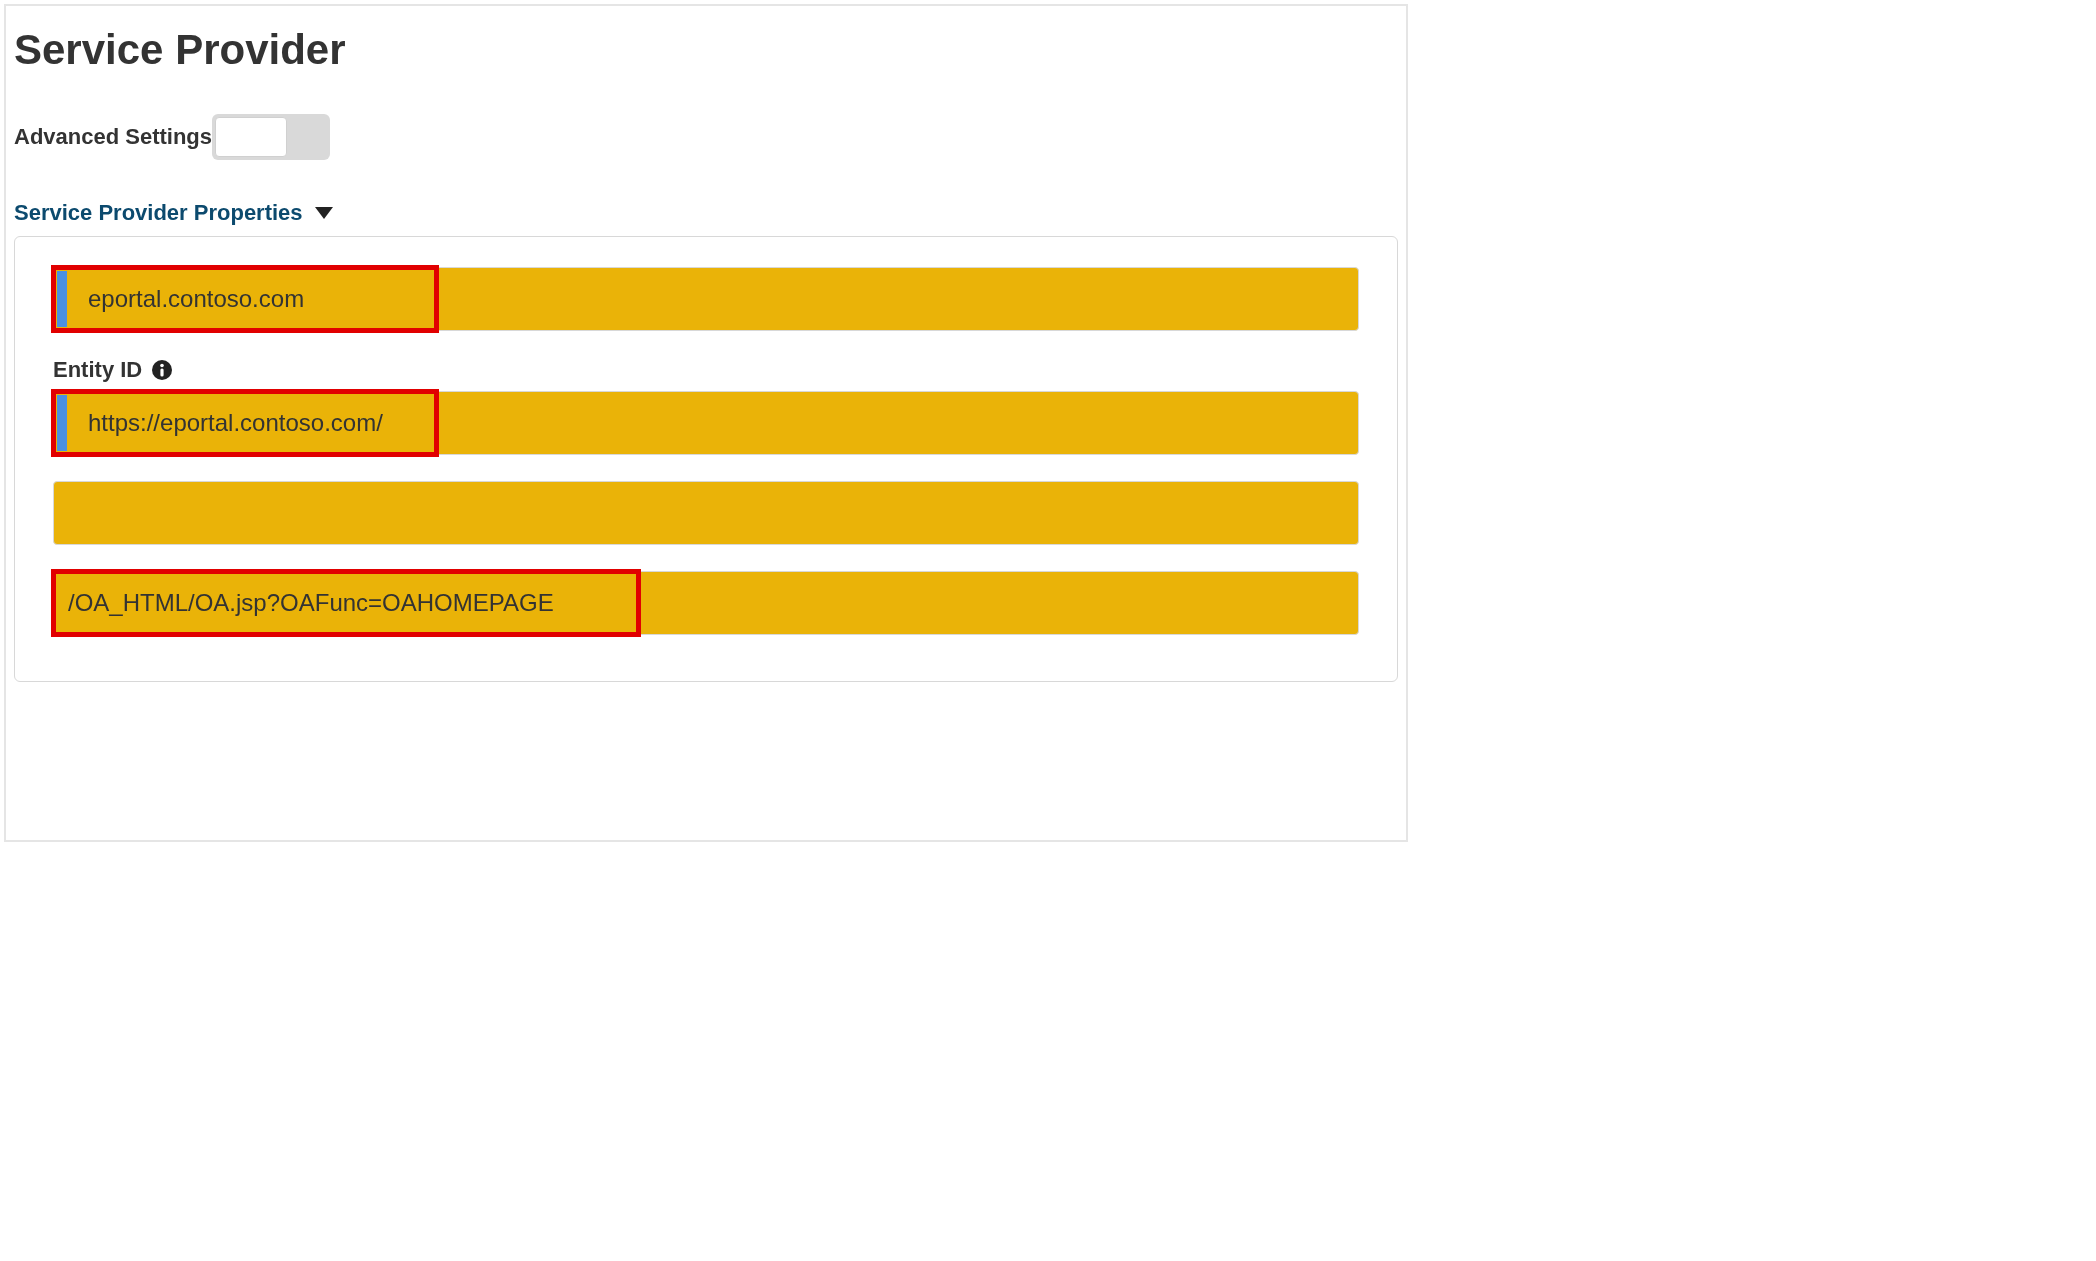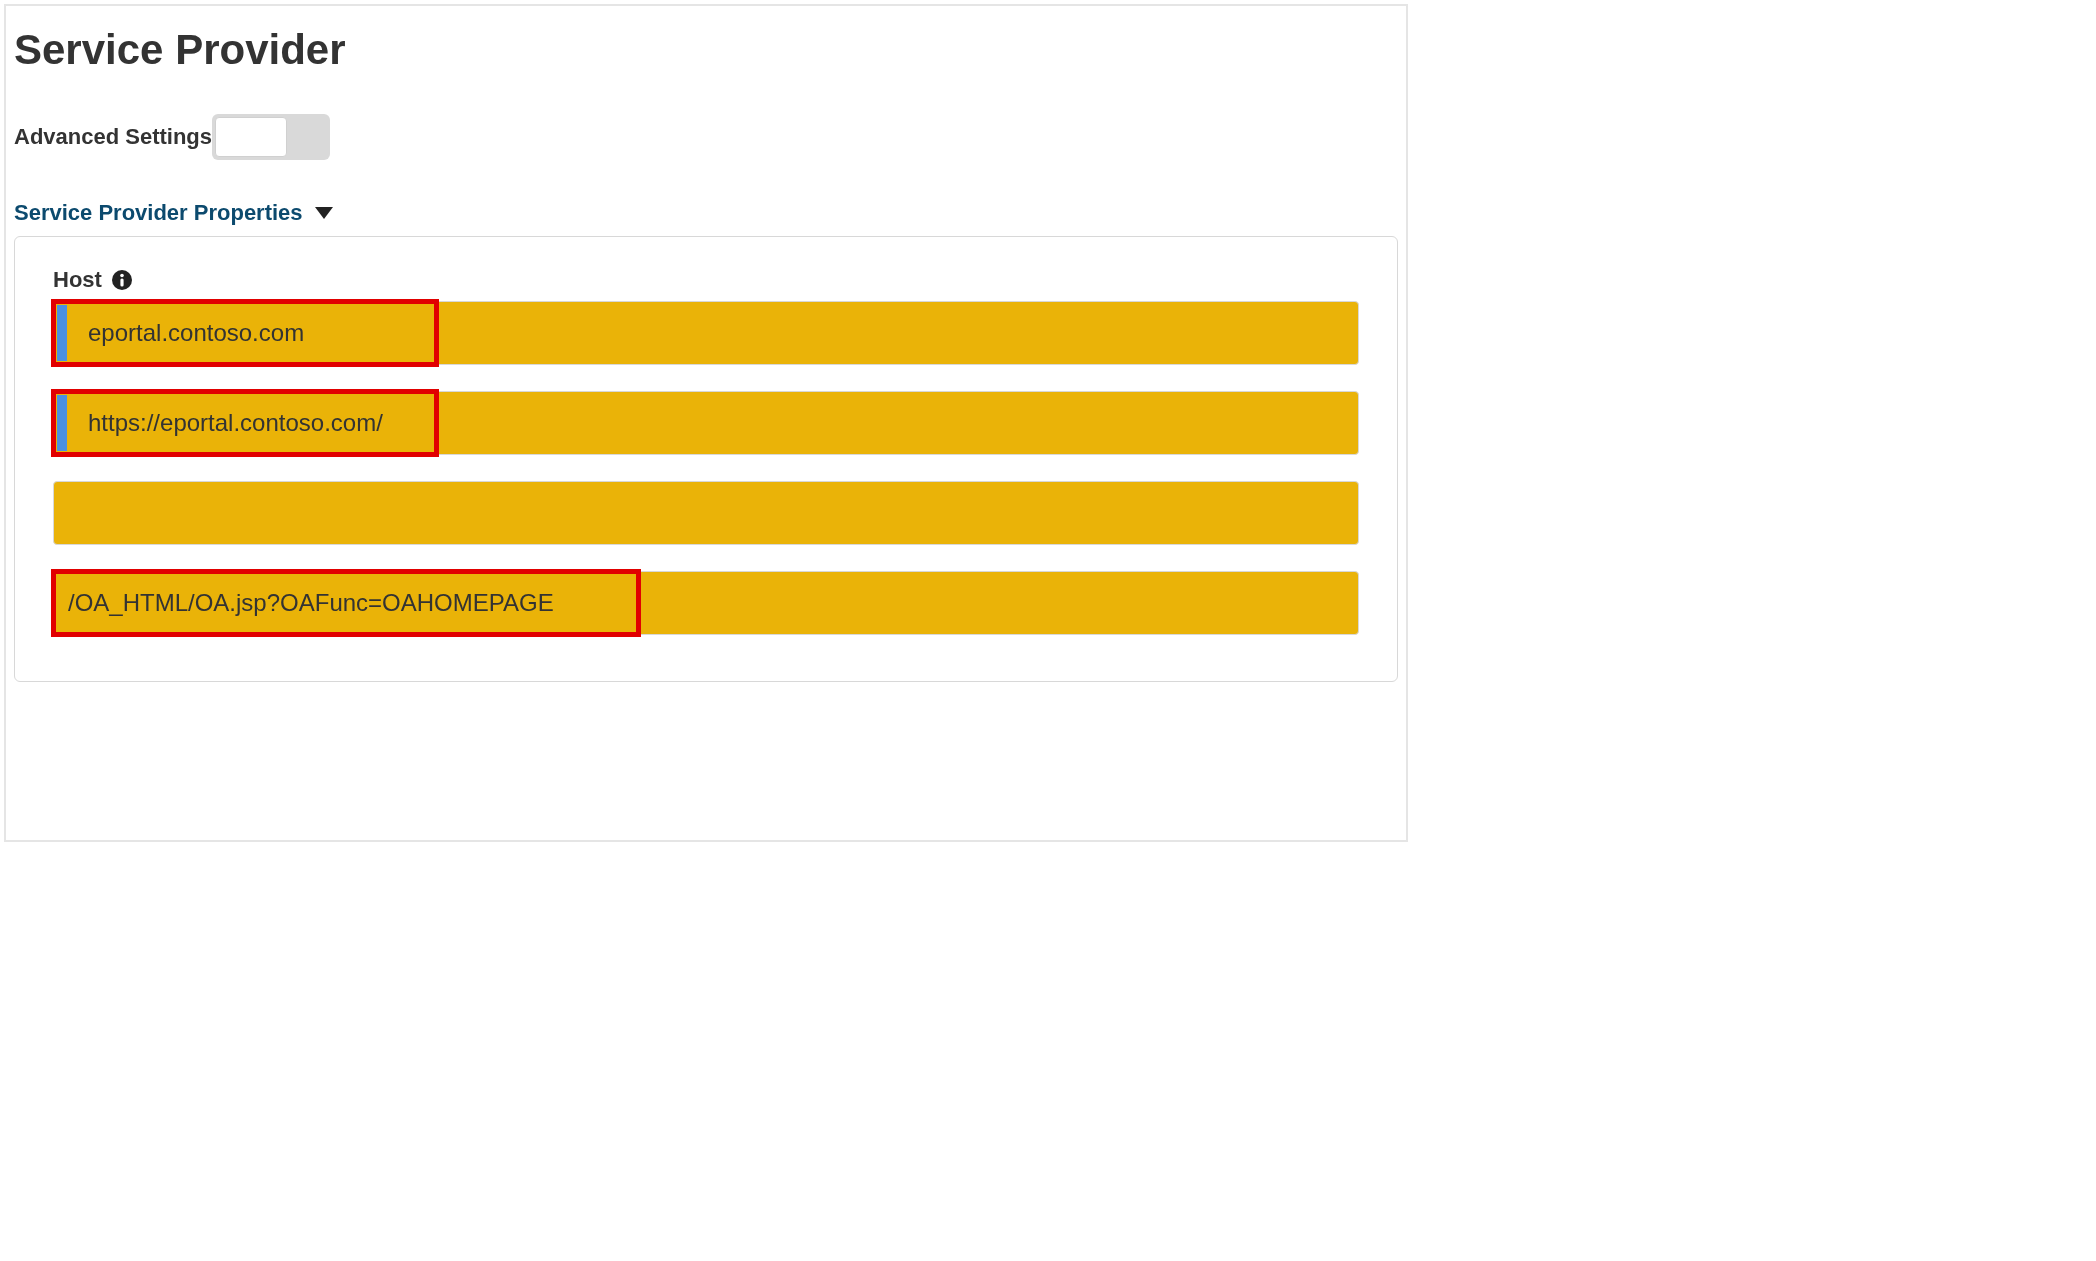--- a/index.html
+++ b/index.html
@@ -143,38 +143,38 @@
     <span class="caret-down-icon">
       <svg width="18" height="12" viewBox="0 0 18 12">
           <polygon points="0,0 18,0 9,12" fill="#222"></polygon>
         </svg>
     </span>
   </div>
 
   <div class="panel">
 
     <div class="field">
+      <div class="input-wrap">
+        <input class="text-input" type="text" value="eportal.contoso.com" style="">
+        <div class="blue-bar"></div>
+        <div class="highlight-border w384"></div>
+      </div>
+    </div>
+
+    <div class="field">
       <div class="field-label-row">
-        <span class="field-label">Host</span>
+        <span class="field-label">Entity ID</span>
         <span class="info-icon">
           <svg width="20" height="20" viewBox="0 0 20 20">
               <circle cx="10" cy="10" r="10" fill="#222"></circle>
               <circle cx="10" cy="5.5" r="1.8" fill="#fff"></circle>
               <rect x="8.4" y="8.5" width="3.2" height="8" rx="1.5" fill="#fff"></rect>
             </svg>
         </span>
       </div>
-      <div class="input-wrap">
-        <input class="text-input" type="text" value="eportal.contoso.com" style="">
-        <div class="blue-bar"></div>
-        <div class="highlight-border w384"></div>
-      </div>
-    </div>
-
-    <div class="field">
       <div class="input-wrap">
         <input class="text-input" type="text" value="https://eportal.contoso.com/" style="">
         <div class="blue-bar"></div>
         <div class="highlight-border w384"></div>
       </div>
     </div>
 
     <div class="field">
       <div class="input-wrap">
         <input class="text-input" type="text" style="padding-left: 20px;" value="">

